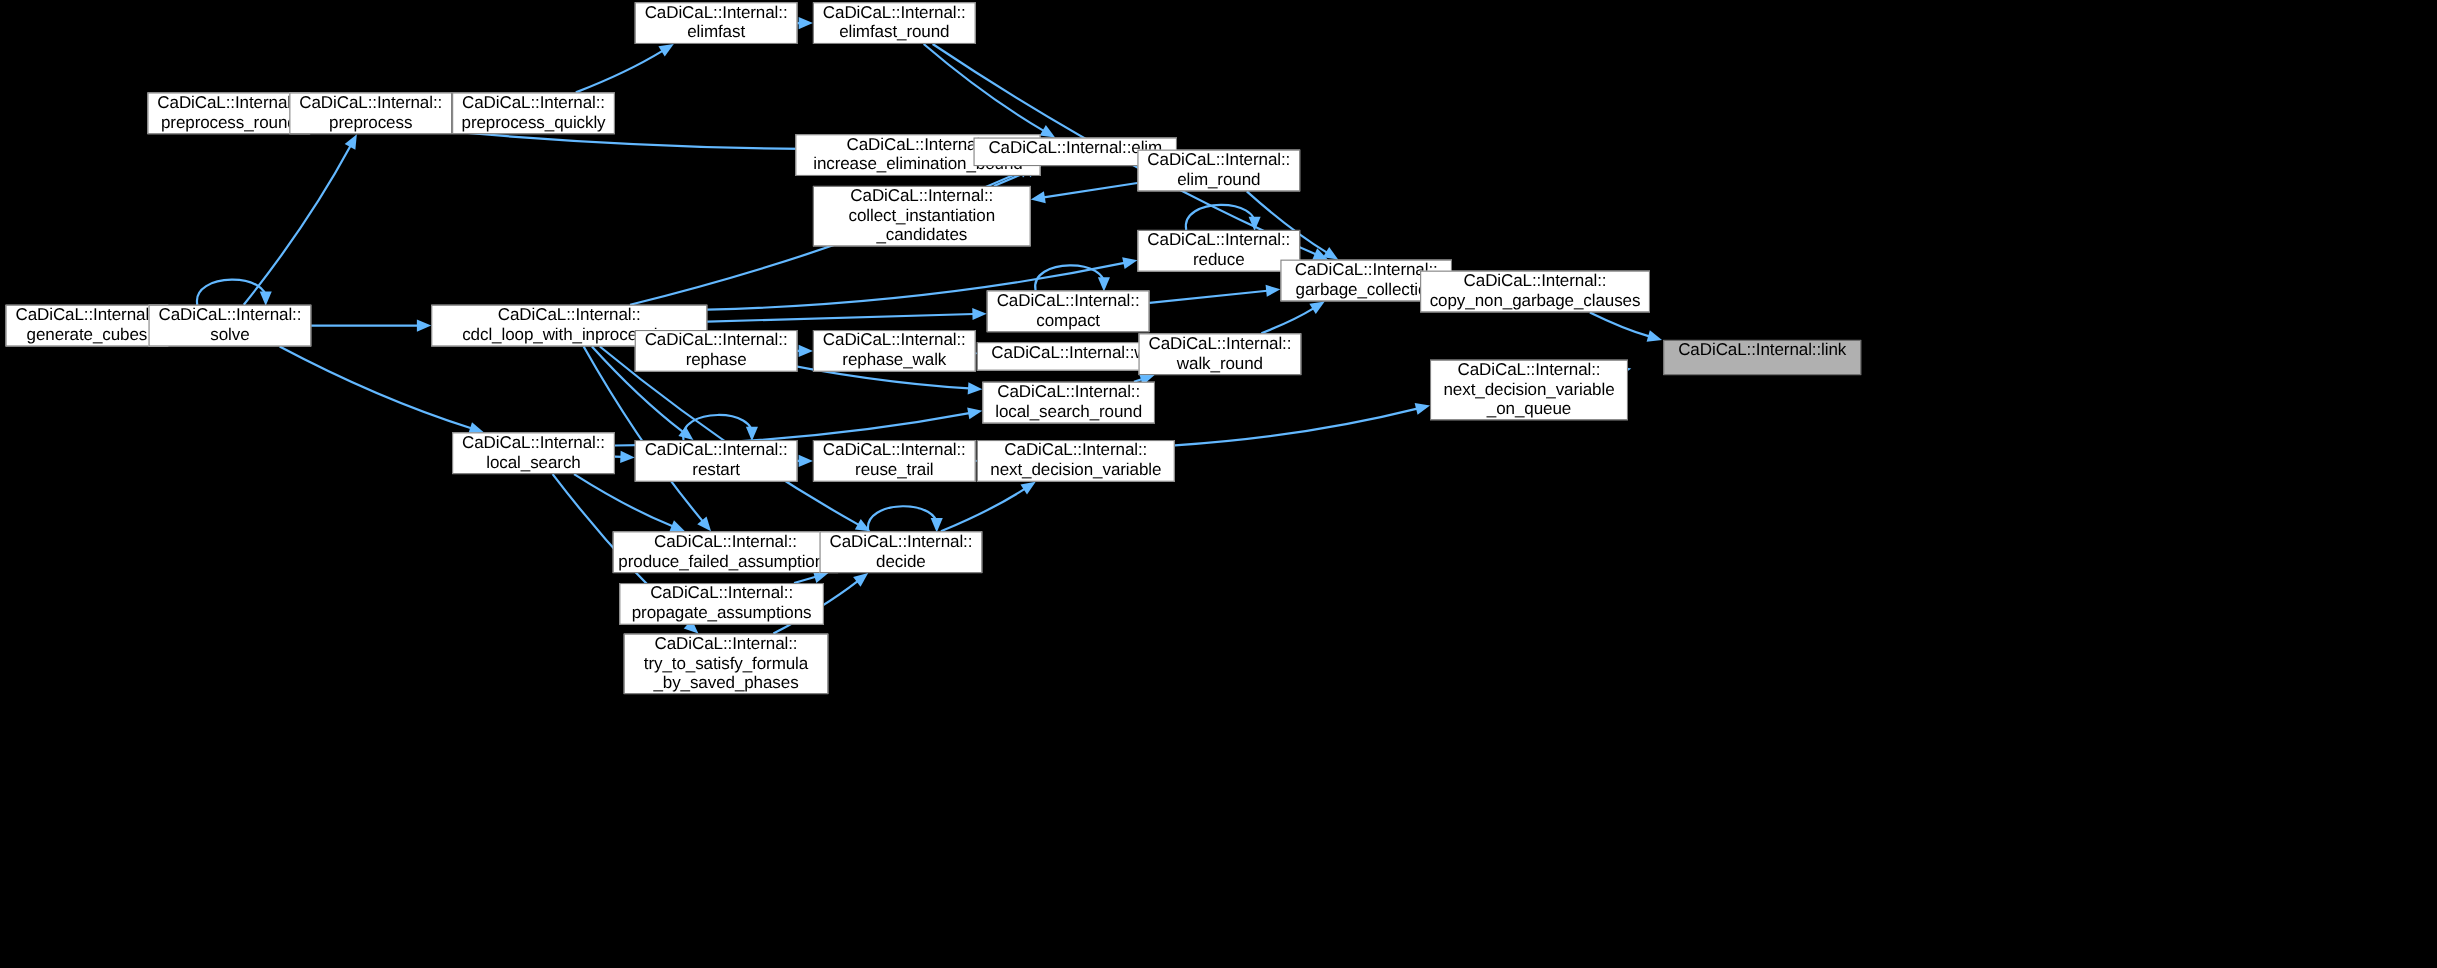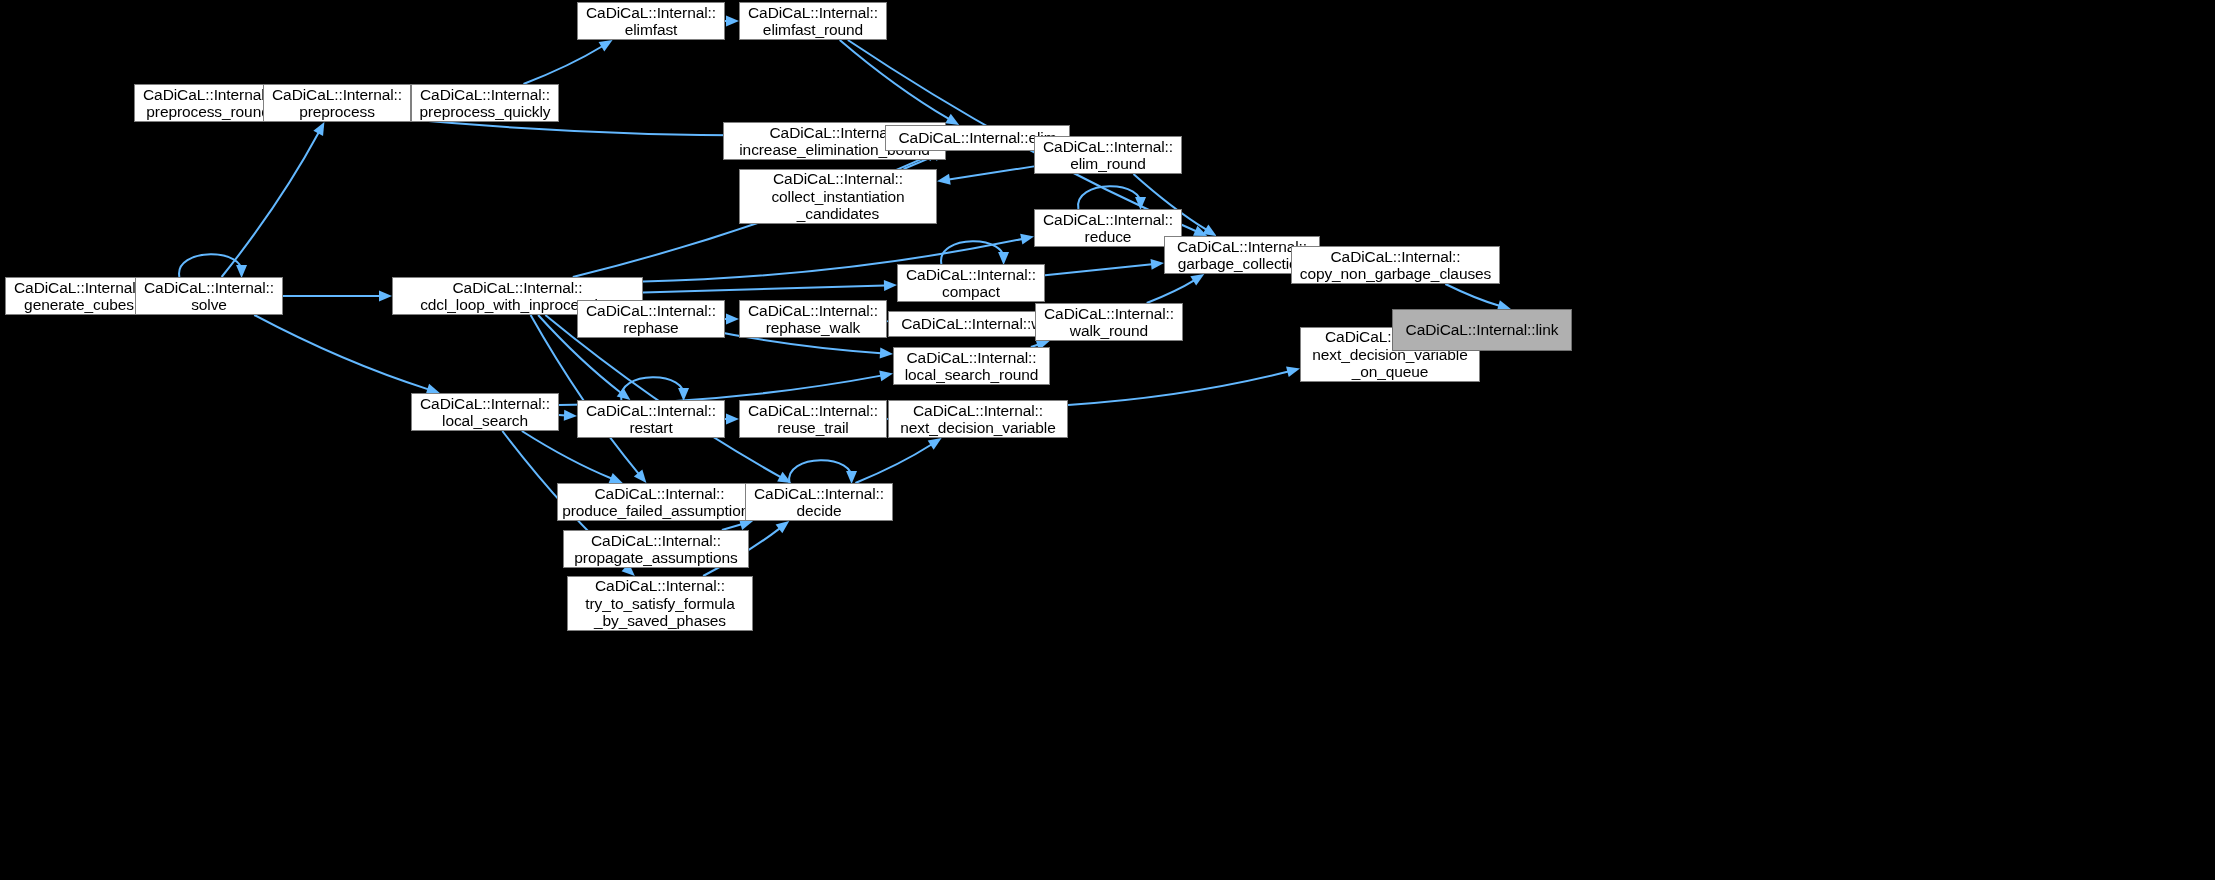--- a/index.html
+++ b/index.html
@@ -28,21 +28,20 @@
     position: absolute;
     left: 0;
     top: 0;
     width: 2215px;
     height: 880px;
   }
   .graph-node {
     position: absolute;
     box-sizing: border-box;
     display: flex;
-    align-items: center;
     justify-content: center;
     text-align: center;
     background: #ffffff;
     border: 1px solid #808080;
     color: #000000;
     font-size: 15.5px;
     line-height: 17.5px;
     letter-spacing: -0.1px;
     white-space: pre;
     cursor: default;
@@ -210,21 +209,21 @@
 walk_round</span></div>
       <div class="graph-node" style="left: 893px; top: 347px; width: 157px; height: 38px;"><span class="node-label">CaDiCaL::Internal::
 local_search_round</span></div>
       <div class="graph-node" style="left: 1164px; top: 236px; width: 156px; height: 38px;"><span class="node-label">CaDiCaL::Internal::
 garbage_collection</span></div>
       <div class="graph-node" style="left: 1291px; top: 246px; width: 209px; height: 38px;"><span class="node-label">CaDiCaL::Internal::
 copy_non_garbage_clauses</span></div>
       <div class="graph-node" style="left: 1300px; top: 327px; width: 180px; height: 55px;"><span class="node-label">CaDiCaL::Internal::
 next_decision_variable
 _on_queue</span></div>
-      <div class="graph-node highlight" style="left: 1392px; top: 309px; width: 180px; height: 42px;"><span class="node-label">CaDiCaL::Internal::link</span></div>
+      <div class="graph-node highlight" style="left: 1512px; top: 309px; width: 180px; height: 32px;"><span class="node-label">CaDiCaL::Internal::link</span></div>
       <div class="graph-node" style="left: 577px; top: 400px; width: 148px; height: 38px;"><span class="node-label">CaDiCaL::Internal::
 restart</span></div>
       <div class="graph-node" style="left: 739px; top: 400px; width: 148px; height: 38px;"><span class="node-label">CaDiCaL::Internal::
 reuse_trail</span></div>
       <div class="graph-node" style="left: 888px; top: 400px; width: 180px; height: 38px;"><span class="node-label">CaDiCaL::Internal::
 next_decision_variable</span></div>
       <div class="graph-node" style="left: 557px; top: 483px; width: 205px; height: 38px;"><span class="node-label">CaDiCaL::Internal::
 produce_failed_assumptions</span></div>
       <div class="graph-node" style="left: 745px; top: 483px; width: 148px; height: 38px;"><span class="node-label">CaDiCaL::Internal::
 decide</span></div>

